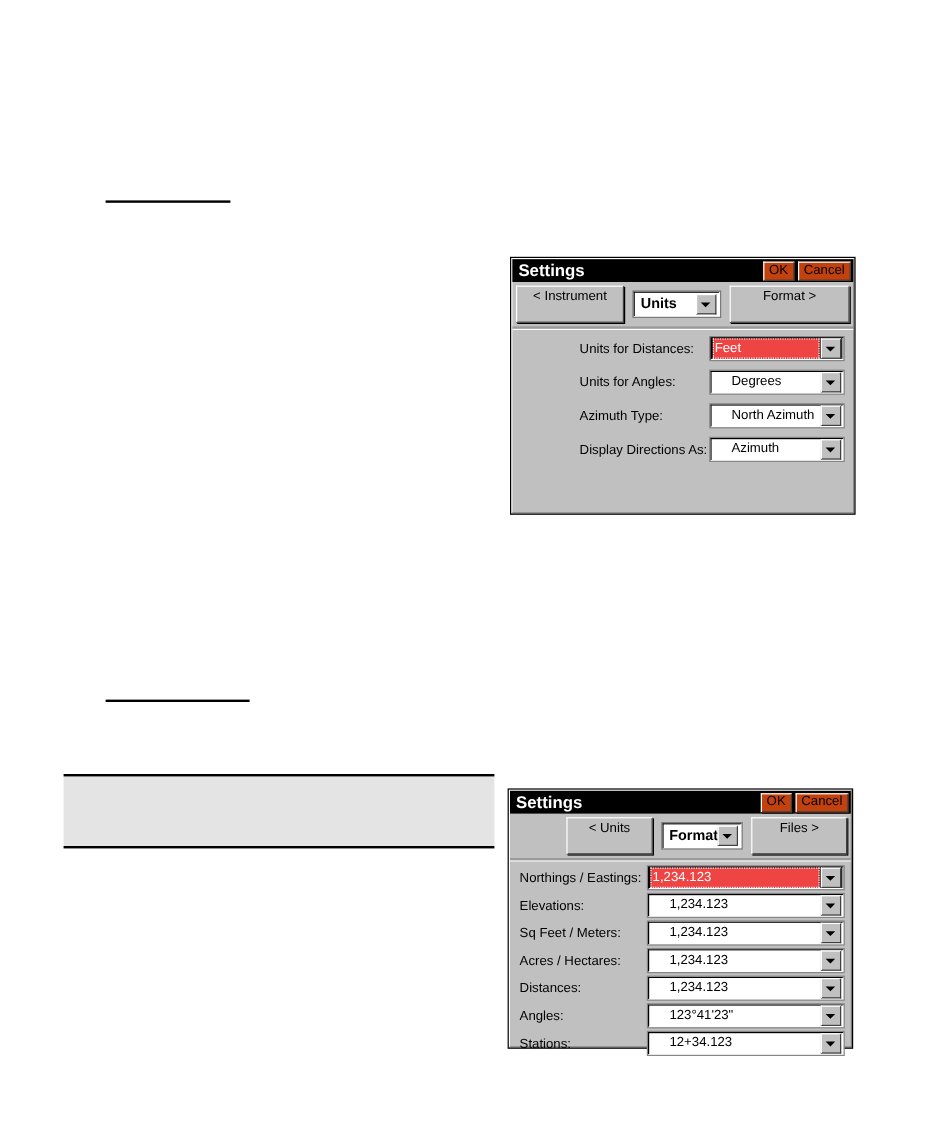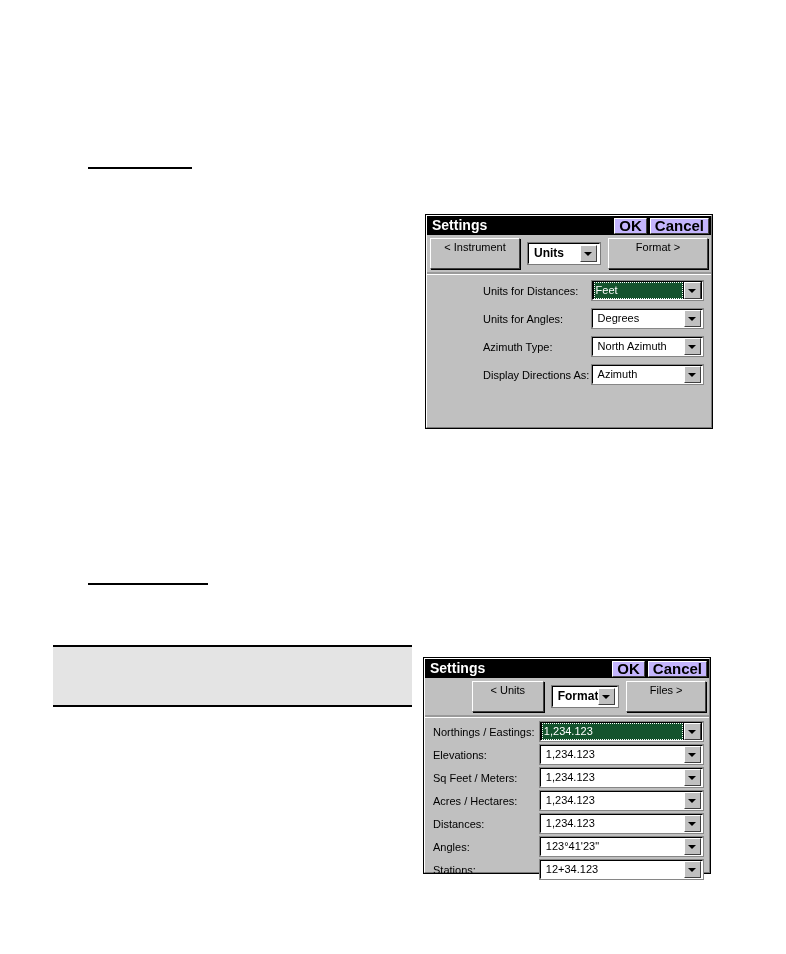--- a/index.html
+++ b/index.html
@@ -62,24 +62,24 @@
   .title-text {
     font-weight: bold;
     font-size: 14px;
     letter-spacing: 0px;
     flex: 1;
     line-height: 19px;
     white-space: nowrap;
   }
   .title-btns { display: flex; gap: 3px; align-items: center; }
   .title-btn {
-    background: #c4b5fd;
+    background: #c2410c;
     color: #000000;
-    font-size: 15px;
-    font-weight: bold;
+    font-size: 11px;
+    font-weight: normal;
     line-height: 13px;
     padding: 0px 4px 1px 4px;
     border-top: 1px solid #ffffff;
     border-left: 1px solid #ffffff;
     border-right: 1px solid #404040;
     border-bottom: 1px solid #404040;
     box-shadow: 1px 1px 0 0 #000000;
     white-space: nowrap;
     cursor: default;
   }
@@ -181,28 +181,28 @@
     outline: 1px solid #868686;
     display: flex;
     align-items: center;
     box-sizing: border-box;
     position: relative;
     cursor: default;
   }
   .combo .val {
     flex: 1;
     font-size: 11px;
-    padding-left: 5px;
+    padding-left: 17px;
     line-height: 17px;
     white-space: nowrap;
     overflow: hidden;
   }
   .combo.selected { background: #000000; }
   .combo.selected .val {
-    background: #14532d;
+    background: #ef4444;
     color: #ffffff;
     outline: 1px dotted #ffffff;
     outline-offset: -1px;
     margin: 1px;
     padding-left: 2px;
   }
   .combo .arrow-btn { margin-right: 1px; }
 
   
   #dialog-units {

